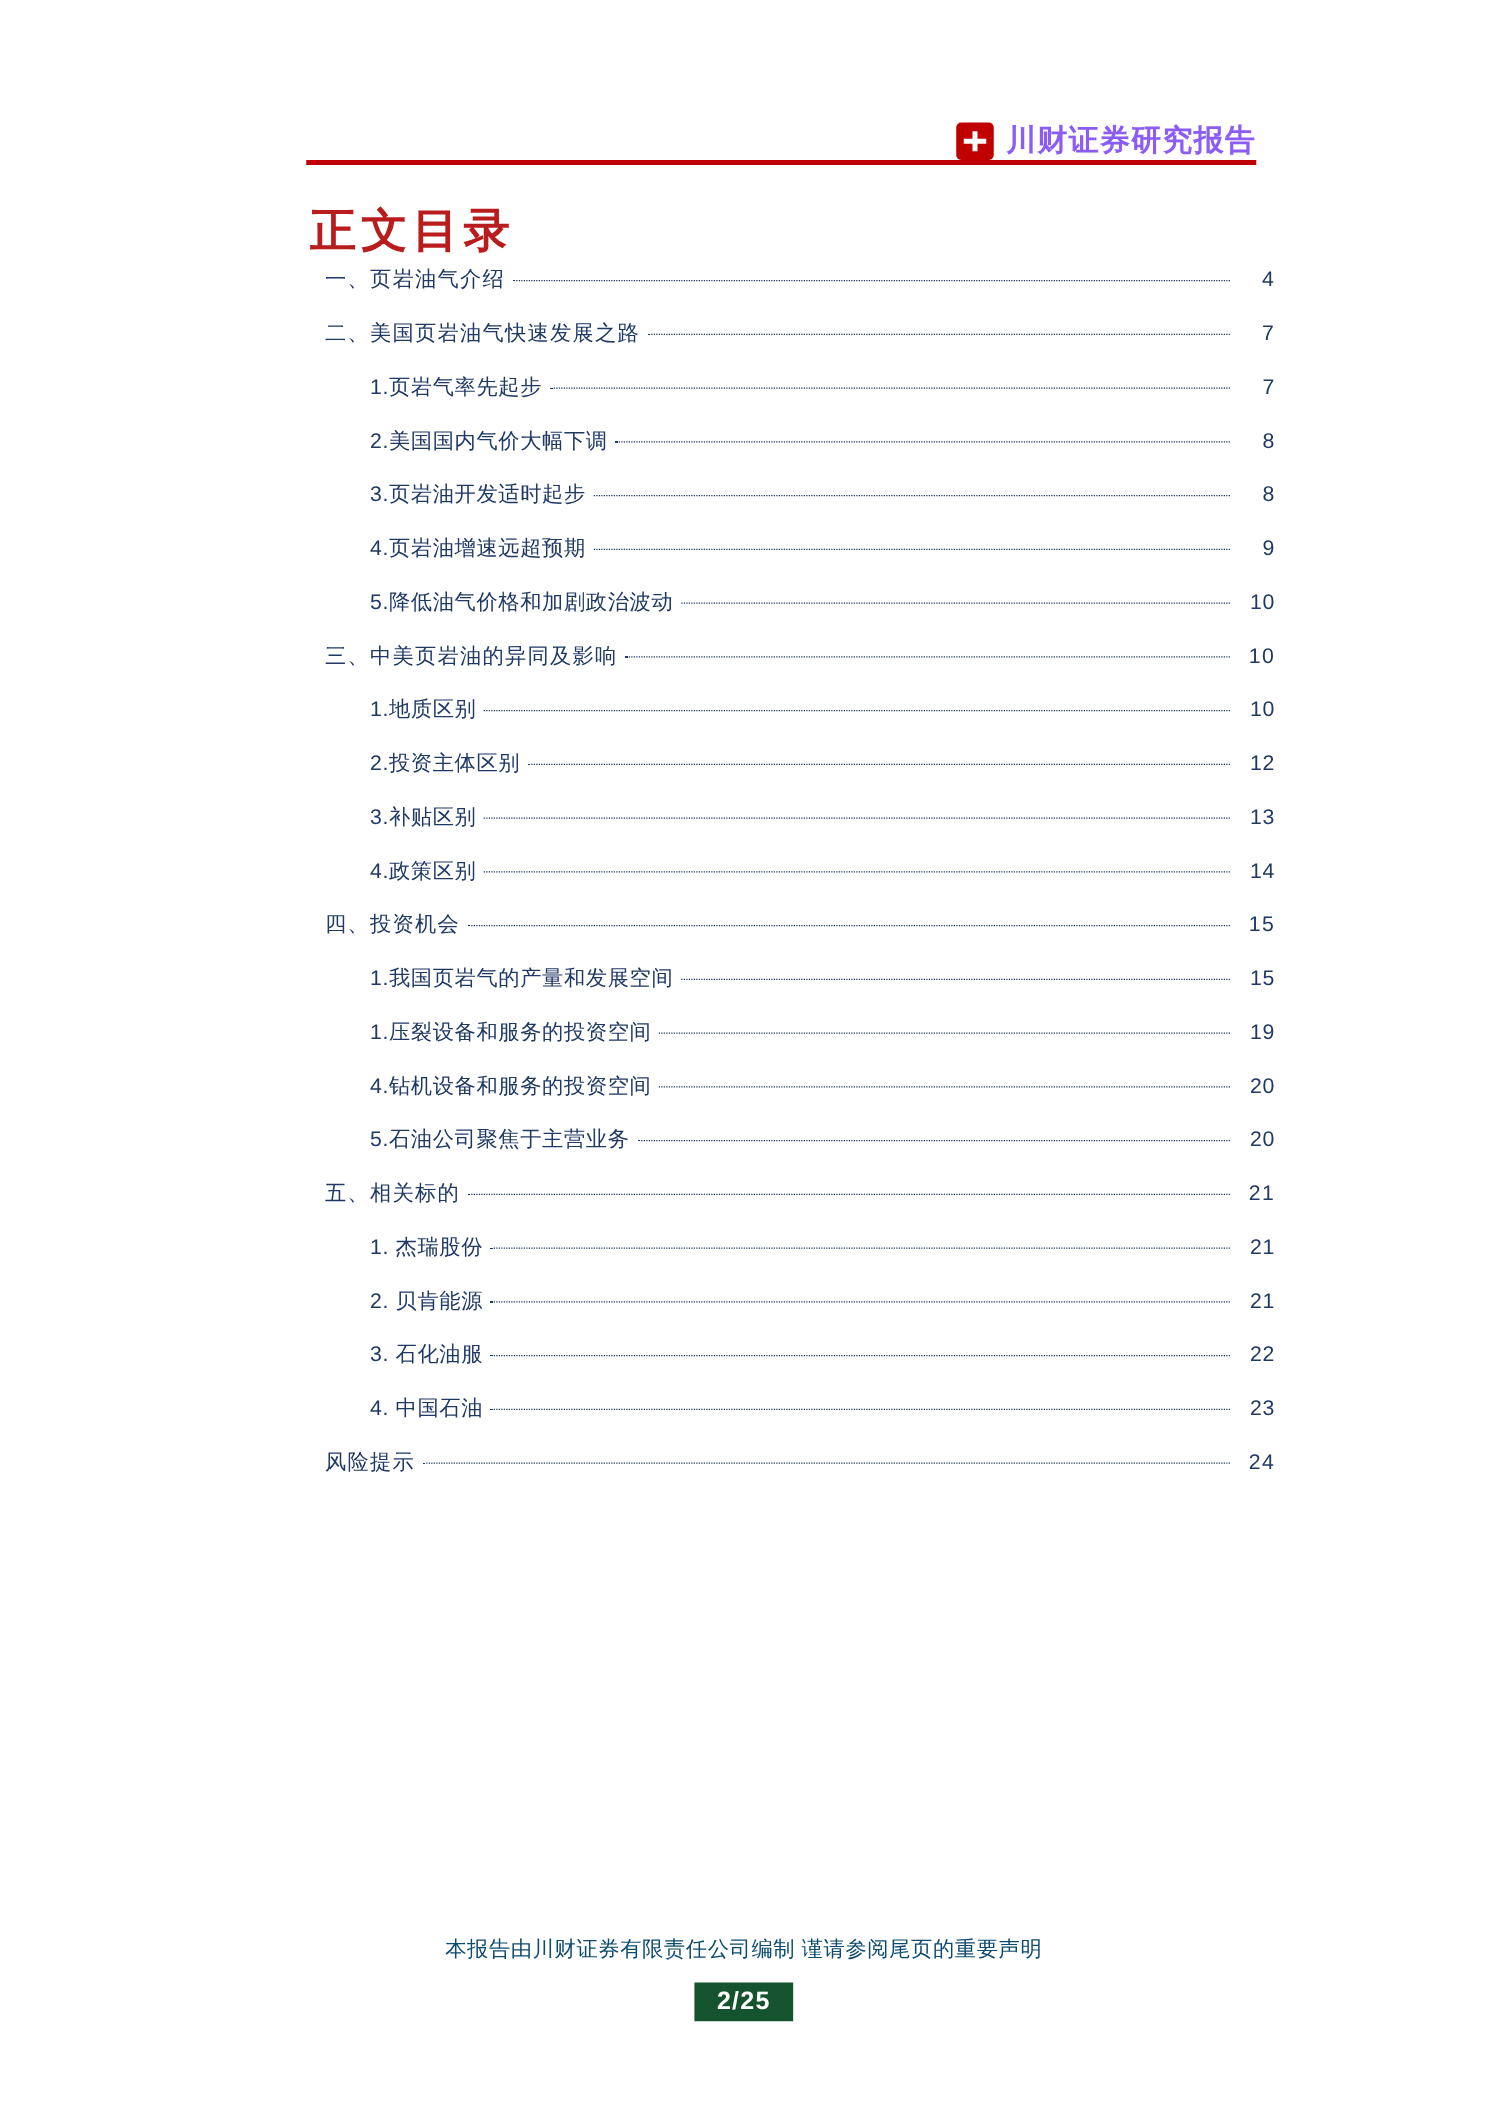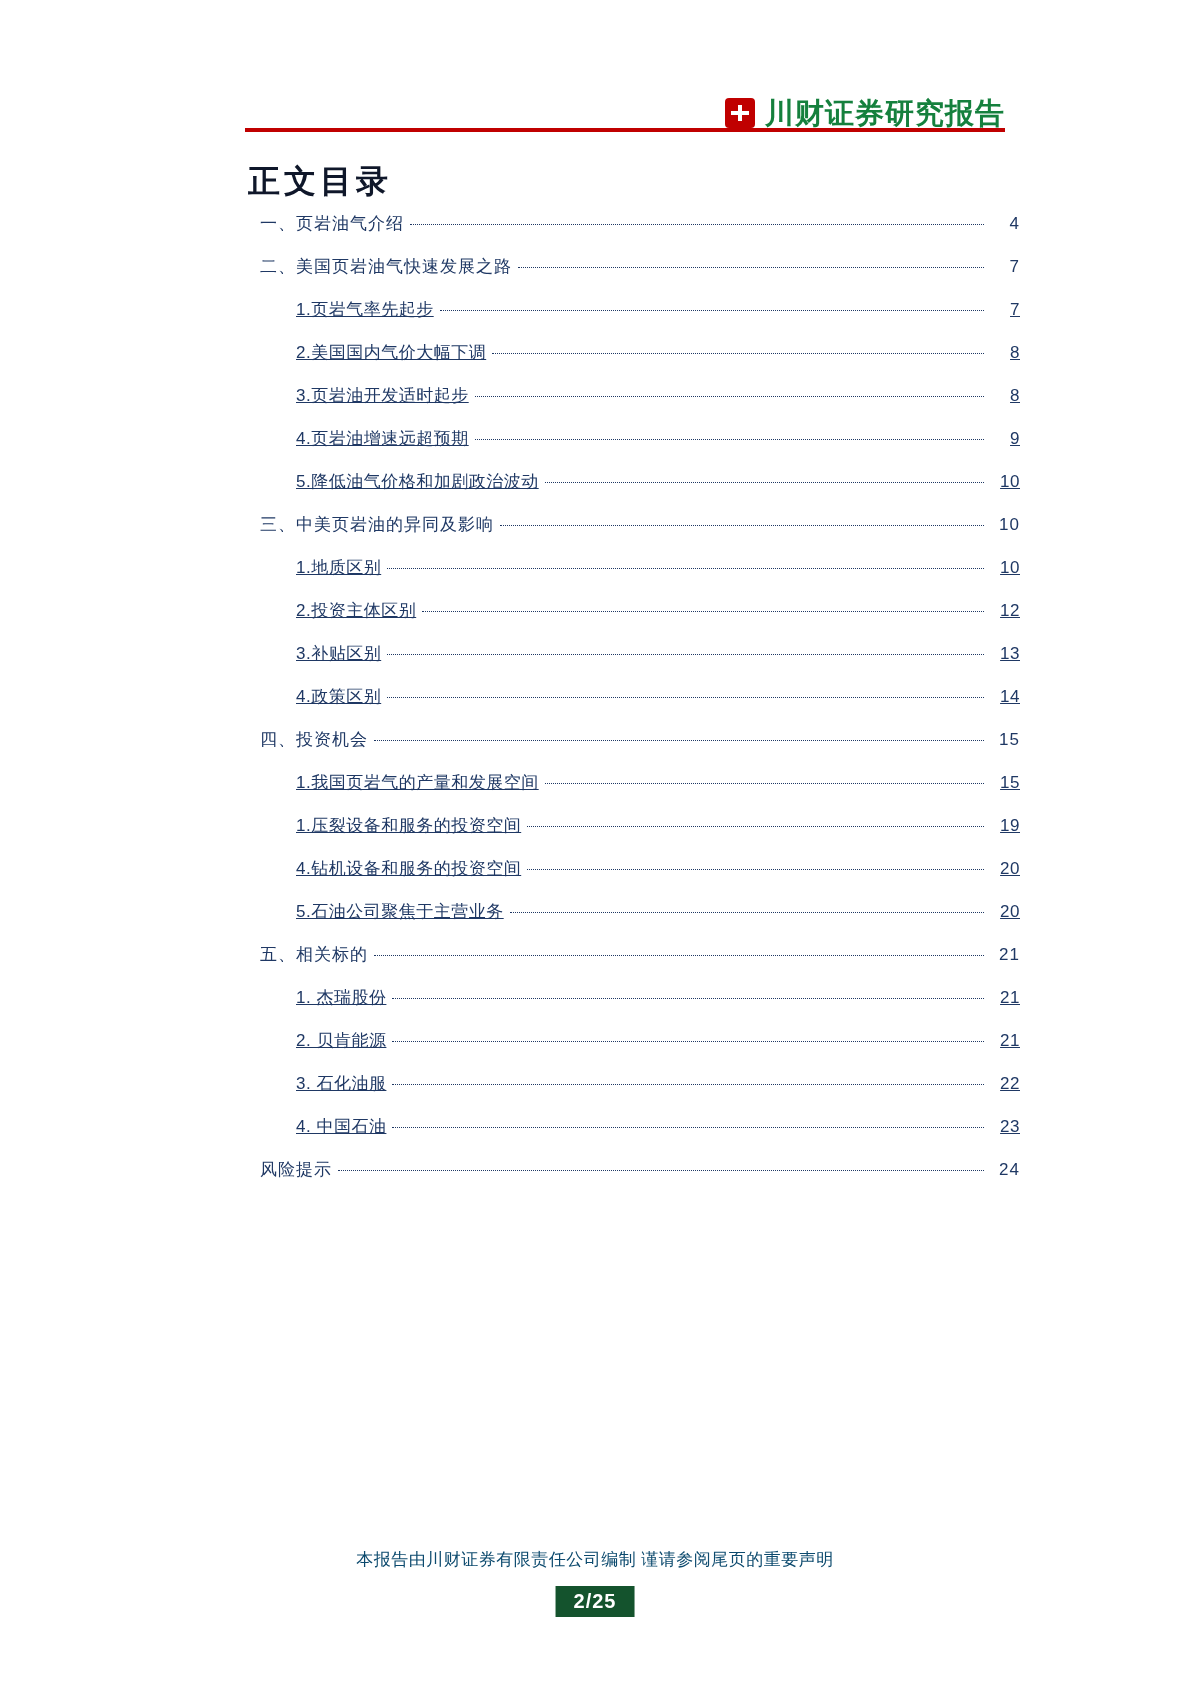--- a/index.html
+++ b/index.html
@@ -59,44 +59,44 @@
     position: absolute;
     left: 13px;
     top: 7px;
     width: 4px;
     height: 16px;
     background: #ffffff;
     transform: skewX(0deg);
   }
   .brand-name {
     font-family: "Liberation Sans", sans-serif;
-    font-size: 29px;
+    font-size: 24px;
     font-weight: bold;
-    color: #15803d;
+    color: #8b5cf6;
     letter-spacing: 1px;
     line-height: 1;
   }
   .header-rule {
     position: absolute;
     left: 245px;
     top: 128px;
     width: 760px;
     height: 4px;
     background: #c00000;
   }
 
   
   .toc-title {
     position: absolute;
     left: 248px;
     top: 160px;
     font-family: "Liberation Sans", sans-serif;
-    font-size: 32px;
+    font-size: 37px;
     font-weight: bold;
-    color: #0f172a;
+    color: #b91c1c;
     letter-spacing: 4px;
   }
 
   
   .toc {
     position: absolute;
     left: 248px;
     top: 212px;
     width: 760px;
     margin-left: 12px;
@@ -109,21 +109,20 @@
     font-size: 17px;
     font-family: "Liberation Sans", sans-serif;
   }
   .toc-row.lvl1 {
     padding-left: 0px;
     letter-spacing: 1px;
   }
   .toc-row.lvl2 {
     padding-left: 36px;
     letter-spacing: 0.5px;
-    text-decoration: underline;
   }
   .toc-label {
     white-space: nowrap;
     flex: none;
   }
   .toc-dots {
     flex: 1 1 auto;
     margin: 0 6px;
     border-bottom: 1px dotted #1f3864;
     position: relative;

